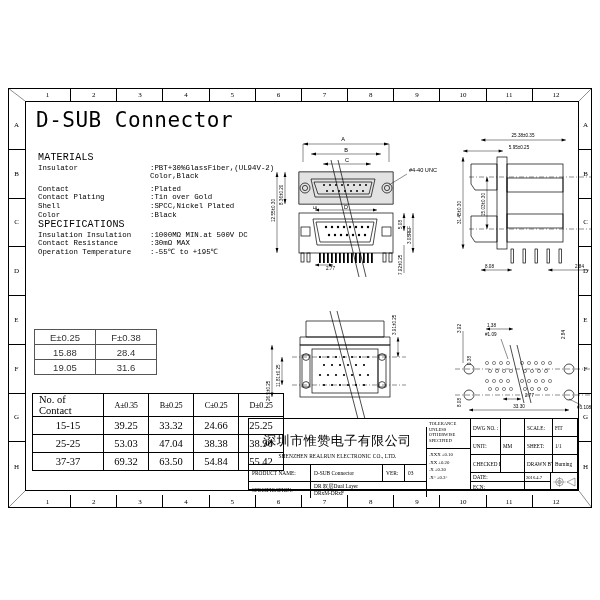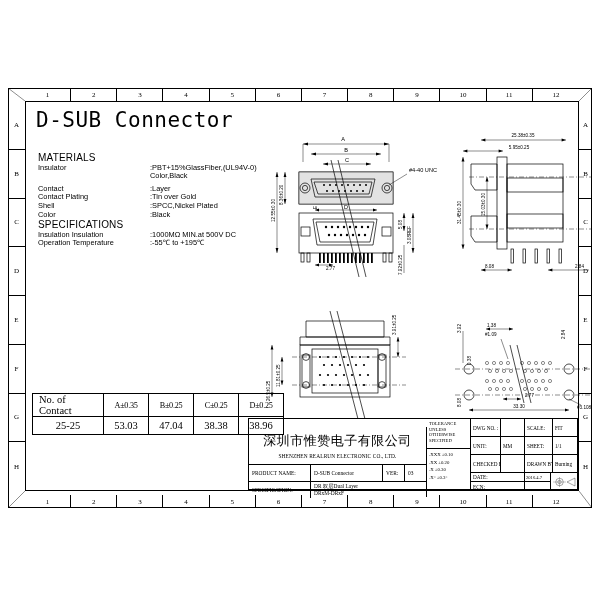--- a/index.html
+++ b/index.html
@@ -31,21 +31,21 @@
   .corner-cut{position:absolute;width:17px;height:13px;overflow:hidden;}
   .corner-cut svg{display:block;}
 
   
   #content{position:absolute;left:18px;top:14px;right:14px;bottom:18px;}
 
   .title-main{position:absolute;left:10px;top:6px;font-family:"DejaVu Sans Mono",monospace;
     font-size:21px;letter-spacing:0.5px;color:#000;white-space:nowrap;}
 
   
-  .spec-block{position:absolute;left:12px;top:52px;font-family:Liberation Sans, sans-serif;
+  .spec-block{position:absolute;left:12px;top:52px;font-family:Liberation Mono, monospace;
     font-size:7.4px;color:#000;line-height:8.6px;}
   .spec-head{font-size:10px;letter-spacing:.2px;margin-bottom:1px;}
   .spec-row{display:flex;justify-content:space-between;}
   .spec-row .k{width:112px;flex:0 0 112px;}
   .spec-row .v{flex:1;white-space:nowrap;}
   .spec-gap{height:4px;}
 
   
   .ef-table{position:absolute;left:8px;top:227px;border-collapse:collapse;
      font-family:"Liberation Sans",sans-serif;font-size:9.5px;color:#333;}
@@ -175,74 +175,108 @@
     </div>
 
   <div id="content">
 
     <div class="title-main">D-SUB Connector</div>
 
     <div class="spec-block">
       <div class="spec-head">MATERIALS</div>
       <div class="spec-row">
           <span class="k">Insulator</span>
-          <span class="v">:PBT+15%GlassFiber,(UL94V-0)</span>
+          <span class="v">:PBT+30%GlassFiber,(UL94V-2)</span>
         </div>
       <div class="spec-row">
           <span class="k"></span>
           <span class="v"> Color,Black</span>
         </div>
       <div class="spec-gap"></div>
       <div class="spec-row">
           <span class="k">Contact</span>
-          <span class="v">:Layer</span>
+          <span class="v">:Plated</span>
         </div>
       <div class="spec-row">
           <span class="k">Contact Plating</span>
           <span class="v">:Tin over Gold</span>
         </div>
       <div class="spec-row">
           <span class="k">Shell</span>
           <span class="v">:SPCC,Nickel Plated</span>
         </div>
       <div class="spec-row">
           <span class="k">Color</span>
           <span class="v">:Black</span>
         </div>
 
       <div class="spec-head" style="margin-top:2px">SPECIFICATIONS</div>
       <div class="spec-row">
           <span class="k">Insulation Insulation</span>
           <span class="v">:1000MΩ MIN.at 500V DC</span>
         </div>
       <div class="spec-row">
+          <span class="k">Contact Resistance</span>
+          <span class="v">:30mΩ MAX</span>
+        </div>
+      <div class="spec-row">
           <span class="k">Operation Temperature</span>
           <span class="v">:-55℃ to +195℃</span>
         </div>
     </div>
 
+    <table class="ef-table">
+        <tbody>
+      <tr>
+            <td>E±0.25</td>
+            <td>F±0.38</td>
+          </tr>
+      <tr>
+            <td>15.88</td>
+            <td>28.4</td>
+          </tr>
+      <tr>
+            <td>19.05</td>
+            <td>31.6</td>
+          </tr>
+    </tbody>
+      </table>
 
     <table class="ct-table">
         <tbody>
       <tr>
         <td class="lab hdr-first">
           <span>No. of</span><br>
           <span>Contact</span>
         </td>
         <td class="val hdr">A±0.35</td>
         <td class="val hdr">B±0.25</td>
         <td class="val hdr">C±0.25</td>
         <td class="val hdr">D±0.25</td>
       </tr>
       <tr>
+        <td class="lab">15-15</td>
+        <td class="val">39.25</td>
+        <td class="val">33.32</td>
+        <td class="val">24.66</td>
+        <td class="val">25.25</td>
+      </tr>
+      <tr>
         <td class="lab">25-25</td>
         <td class="val">53.03</td>
         <td class="val">47.04</td>
         <td class="val">38.38</td>
         <td class="val">38.96</td>
+      </tr>
+      <tr>
+        <td class="lab">37-37</td>
+        <td class="val">69.32</td>
+        <td class="val">63.50</td>
+        <td class="val">54.84</td>
+        <td class="val">55.42</td>
       </tr>
     </tbody>
       </table>
 
     <svg class="dwg" style="left:245px;top:25px;" width="190" height="175">
 
       <line class="thin" x1="32" y1="17" x2="118" y2="17"></line>
       <path class="fil" d="M32,17 l5,-1.6 l0,3.2 z"></path>
       <path class="fil" d="M118,17 l-5,-1.6 l0,3.2 z"></path>
       <text class="dimtxt6" x="72" y="14" text-anchor="middle">A</text>

